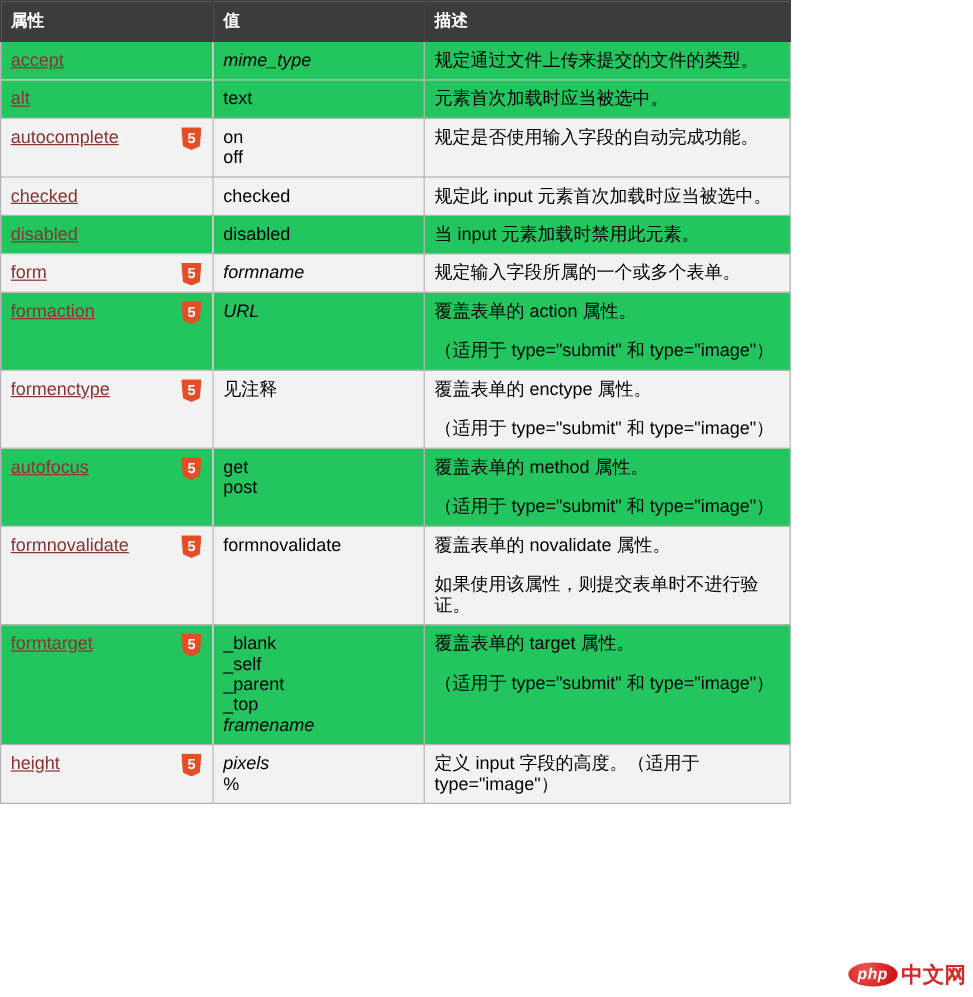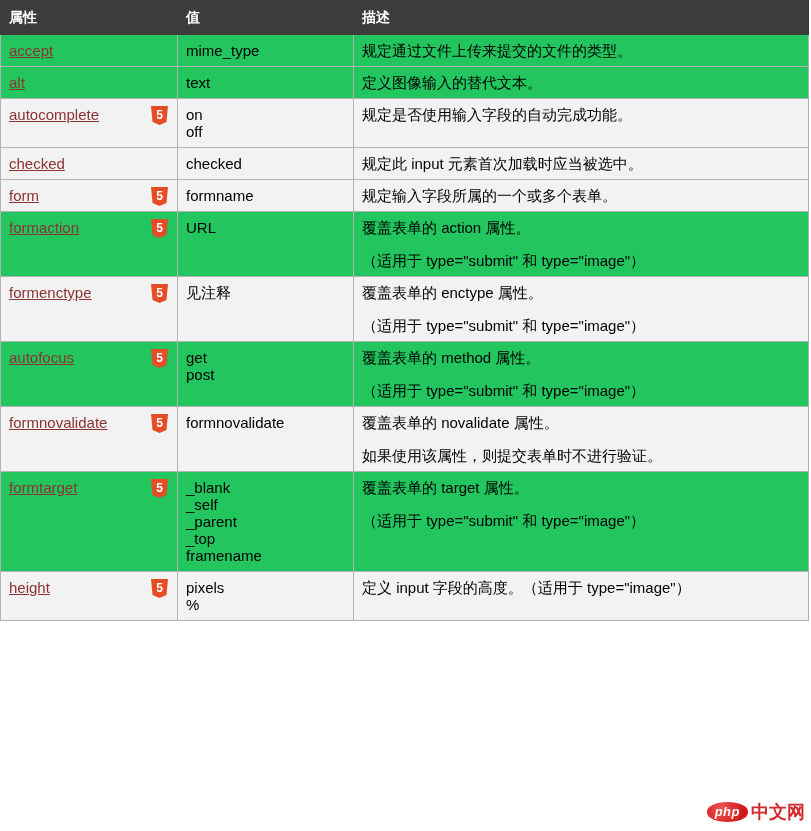--- a/index.html
+++ b/index.html
@@ -6,21 +6,21 @@
     margin: 0;
     padding: 0;
     background: #ffffff;
     font-family: "Liberation Sans", "DejaVu Sans", sans-serif;
     width: 811px;
     height: 831px;
     overflow: hidden;
     position: relative;
   }
   .doc-table {
-    width: 809px;
+    width: 659px;
     border-collapse: collapse;
     table-layout: fixed;
     font-size: 15px;
     color: #000000;
   }
   .doc-table th, .doc-table td {
     vertical-align: top;
     text-align: left;
     padding: 7px 8px;
     line-height: 17px;
@@ -53,21 +53,21 @@
     background: #e44d26;
     clip-path: polygon(0 0, 100% 0, 91% 84%, 50% 100%, 9% 84%);
     color: #ffffff;
     font-weight: bold;
     font-size: 12px;
     line-height: 18px;
     text-align: center;
     display: inline-block;
   }
   .val-line { line-height: 17px; }
-  .i { }
+  .i { font-style: italic; }
   .c-desc p { margin: 0; }
   .c-desc p + p { margin-top: 16px; }
   .dep { color: #e60000; }
   .watermark {
     position: absolute;
     right: 6px;
     bottom: 7px;
     display: flex;
     align-items: center;
     gap: 3px;
@@ -121,21 +121,21 @@
 
 
     <tr class="odd">
       <td class="c-attr">
         <a class="attr-link" href="#">alt</a>
       </td>
       <td class="c-val">
         <div class="val-line">text</div>
       </td>
       <td class="c-desc">
-        <p>定义图像输入的替代文本。</p>
+        <p>元素首次加载时应当被选中。</p>
       </td>
     </tr>
 
     <tr class="even">
       <td class="c-attr">
         <a class="attr-link" href="#">autocomplete</a>
         <span class="h5badge">5</span>
       </td>
       <td class="c-val">
         <div class="val-line">on</div>
@@ -152,20 +152,31 @@
         <a class="attr-link" href="#">checked</a>
       </td>
       <td class="c-val">
         <div class="val-line">checked</div>
       </td>
       <td class="c-desc">
         <p>规定此 input 元素首次加载时应当被选中。</p>
       </td>
     </tr>
 
+    <tr class="odd">
+      <td class="c-attr">
+        <a class="attr-link" href="#">disabled</a>
+      </td>
+      <td class="c-val">
+        <div class="val-line">disabled</div>
+      </td>
+      <td class="c-desc">
+        <p>当 input 元素加载时禁用此元素。</p>
+      </td>
+    </tr>
 
     <tr class="even">
       <td class="c-attr">
         <a class="attr-link" href="#">form</a>
         <span class="h5badge">5</span>
       </td>
       <td class="c-val">
         <div class="val-line i">formname</div>
       </td>
       <td class="c-desc">

